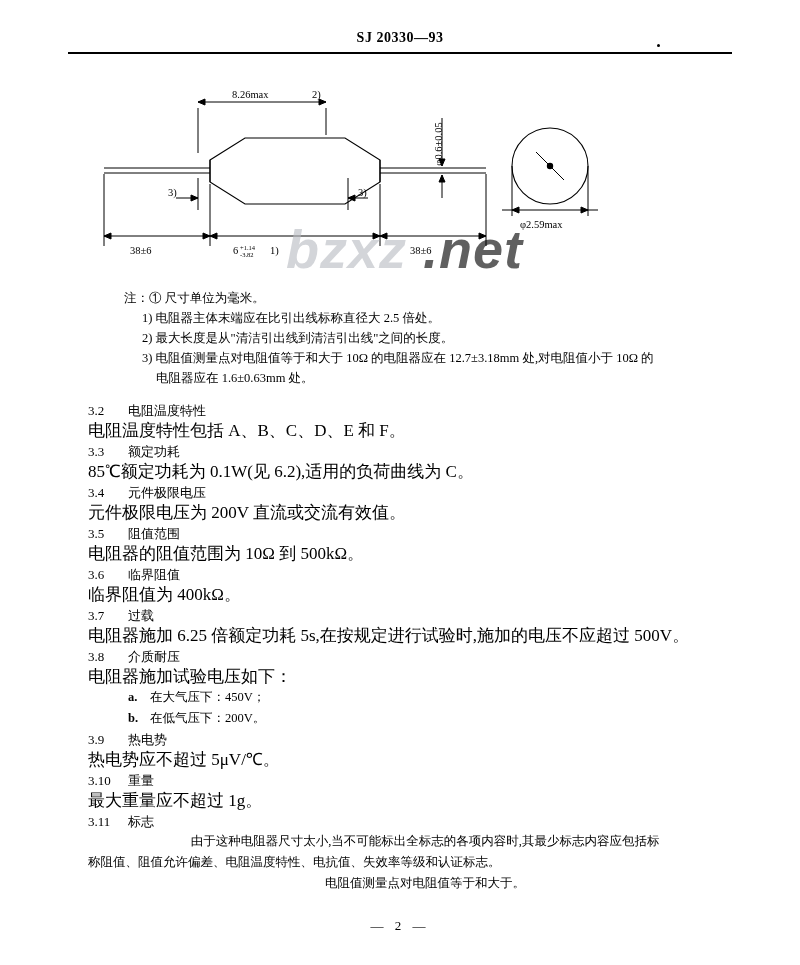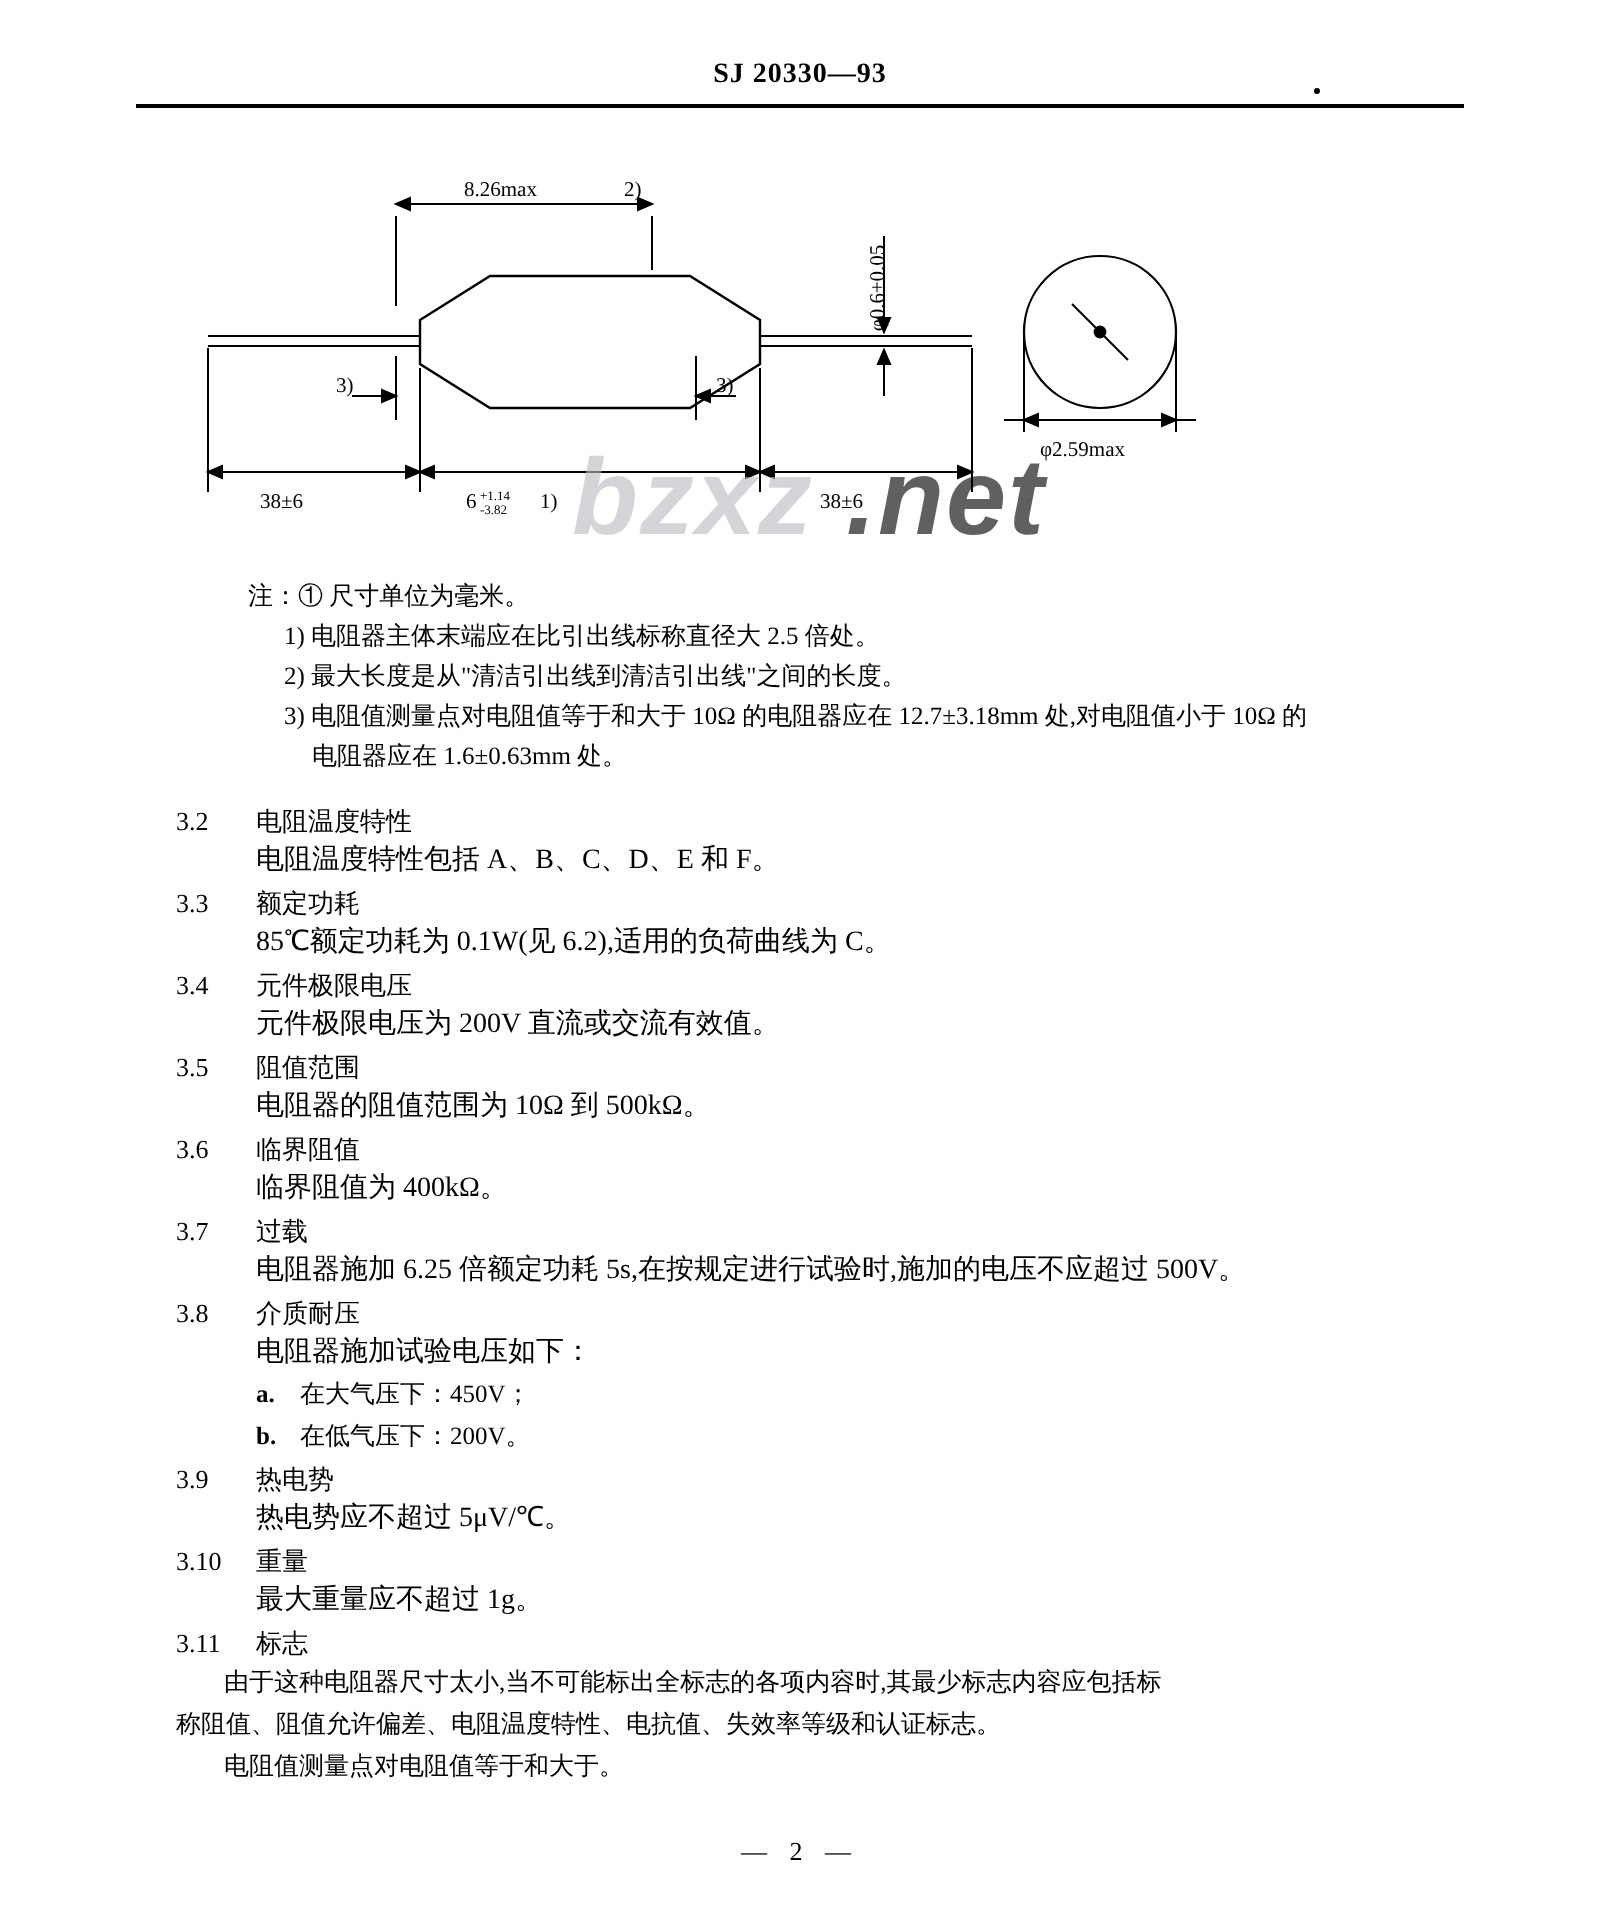--- a/index.html
+++ b/index.html
@@ -40,25 +40,25 @@
   .notes .ln{display:block;white-space:nowrap;margin-left:36px;}
   .notes .ln.indent{padding-left:18px;}
   .notes .ln.indent2{padding-left:32px;}
   .figcap{position:absolute;left:88px;top:382px;width:640px;text-align:center;font-size:12.5px;}
 
   
   .body{position:absolute;left:88px;top:400px;width:650px;font-size:13px;}
   .sec{display:flex;align-items:center;margin-top:2px;}
   .sec .num{width:40px;flex:0 0 40px;font-size:13px;}
   .sec .ttl{font-size:13px;}
-  .para{margin-left:40px;font-size:14px;line-height:21px;}
+  .para{font-size:17px;line-height:21px;}
   .sub{margin-left:40px;display:flex;font-size:12.5px;line-height:21px;}
   .sub .lbl{width:22px;flex:0 0 22px;font-weight:bold;font-family:"Liberation Serif",serif;}
   .para-wide{margin-left:0;font-size:12.5px;line-height:21px;}
-  .ind-first{text-indent:24px;}
+  .ind-first{text-indent:24px;text-align:center;}
 
   .footer{position:absolute;left:0;top:918px;width:800px;text-align:center;font-size:13px;}
   .footer span{letter-spacing:4px;}
 </style>
 </head>
 <body>
 
 <div class="page">
 
   <div class="hdr">SJ 20330—93</div>

